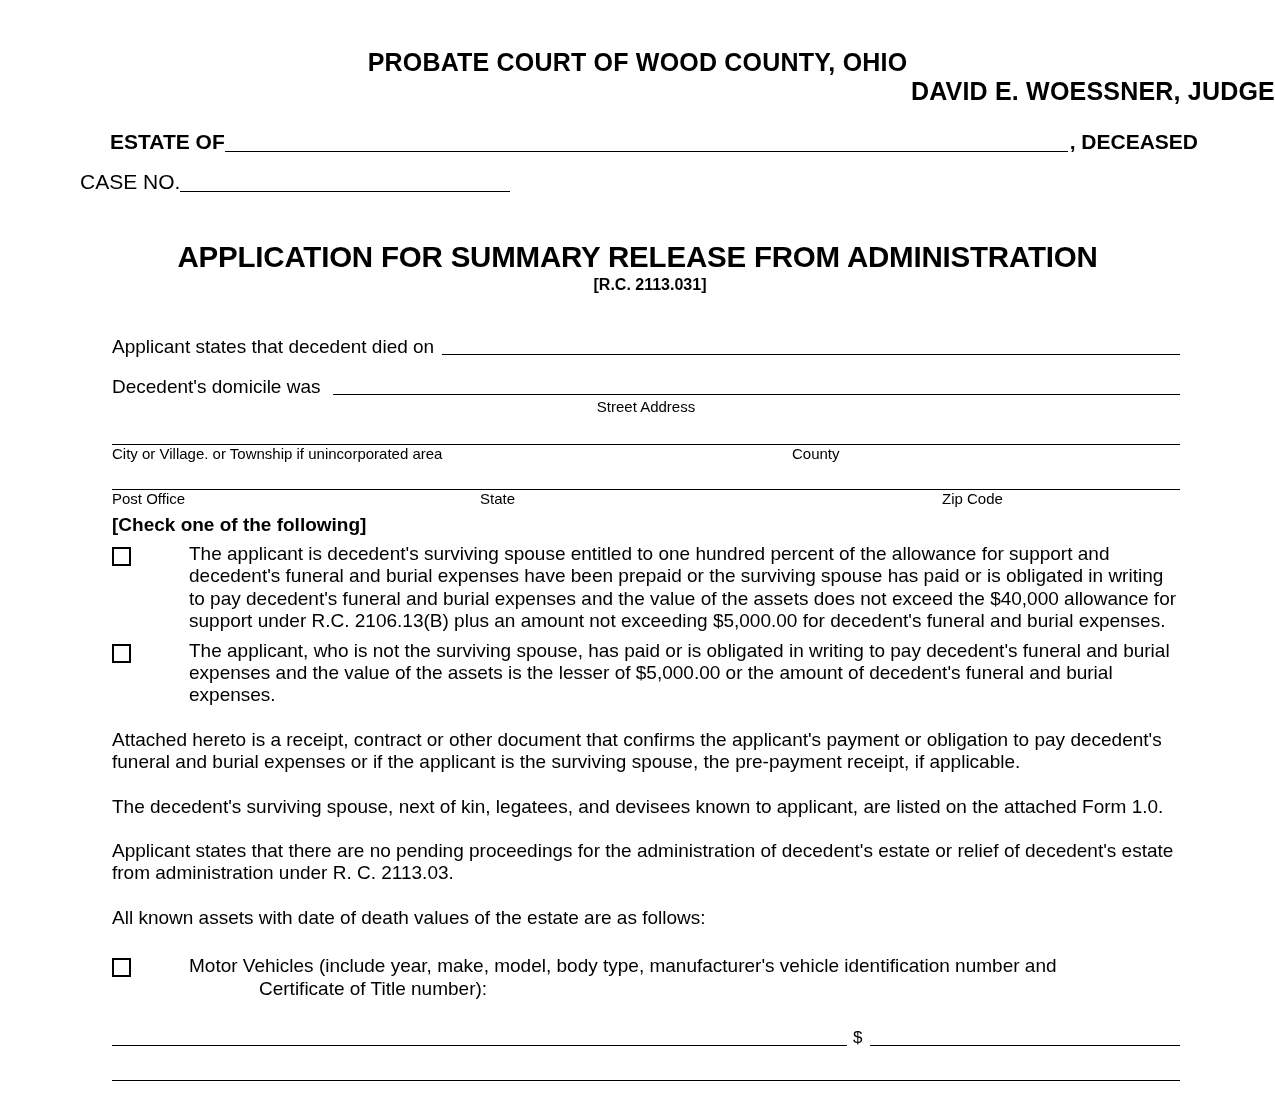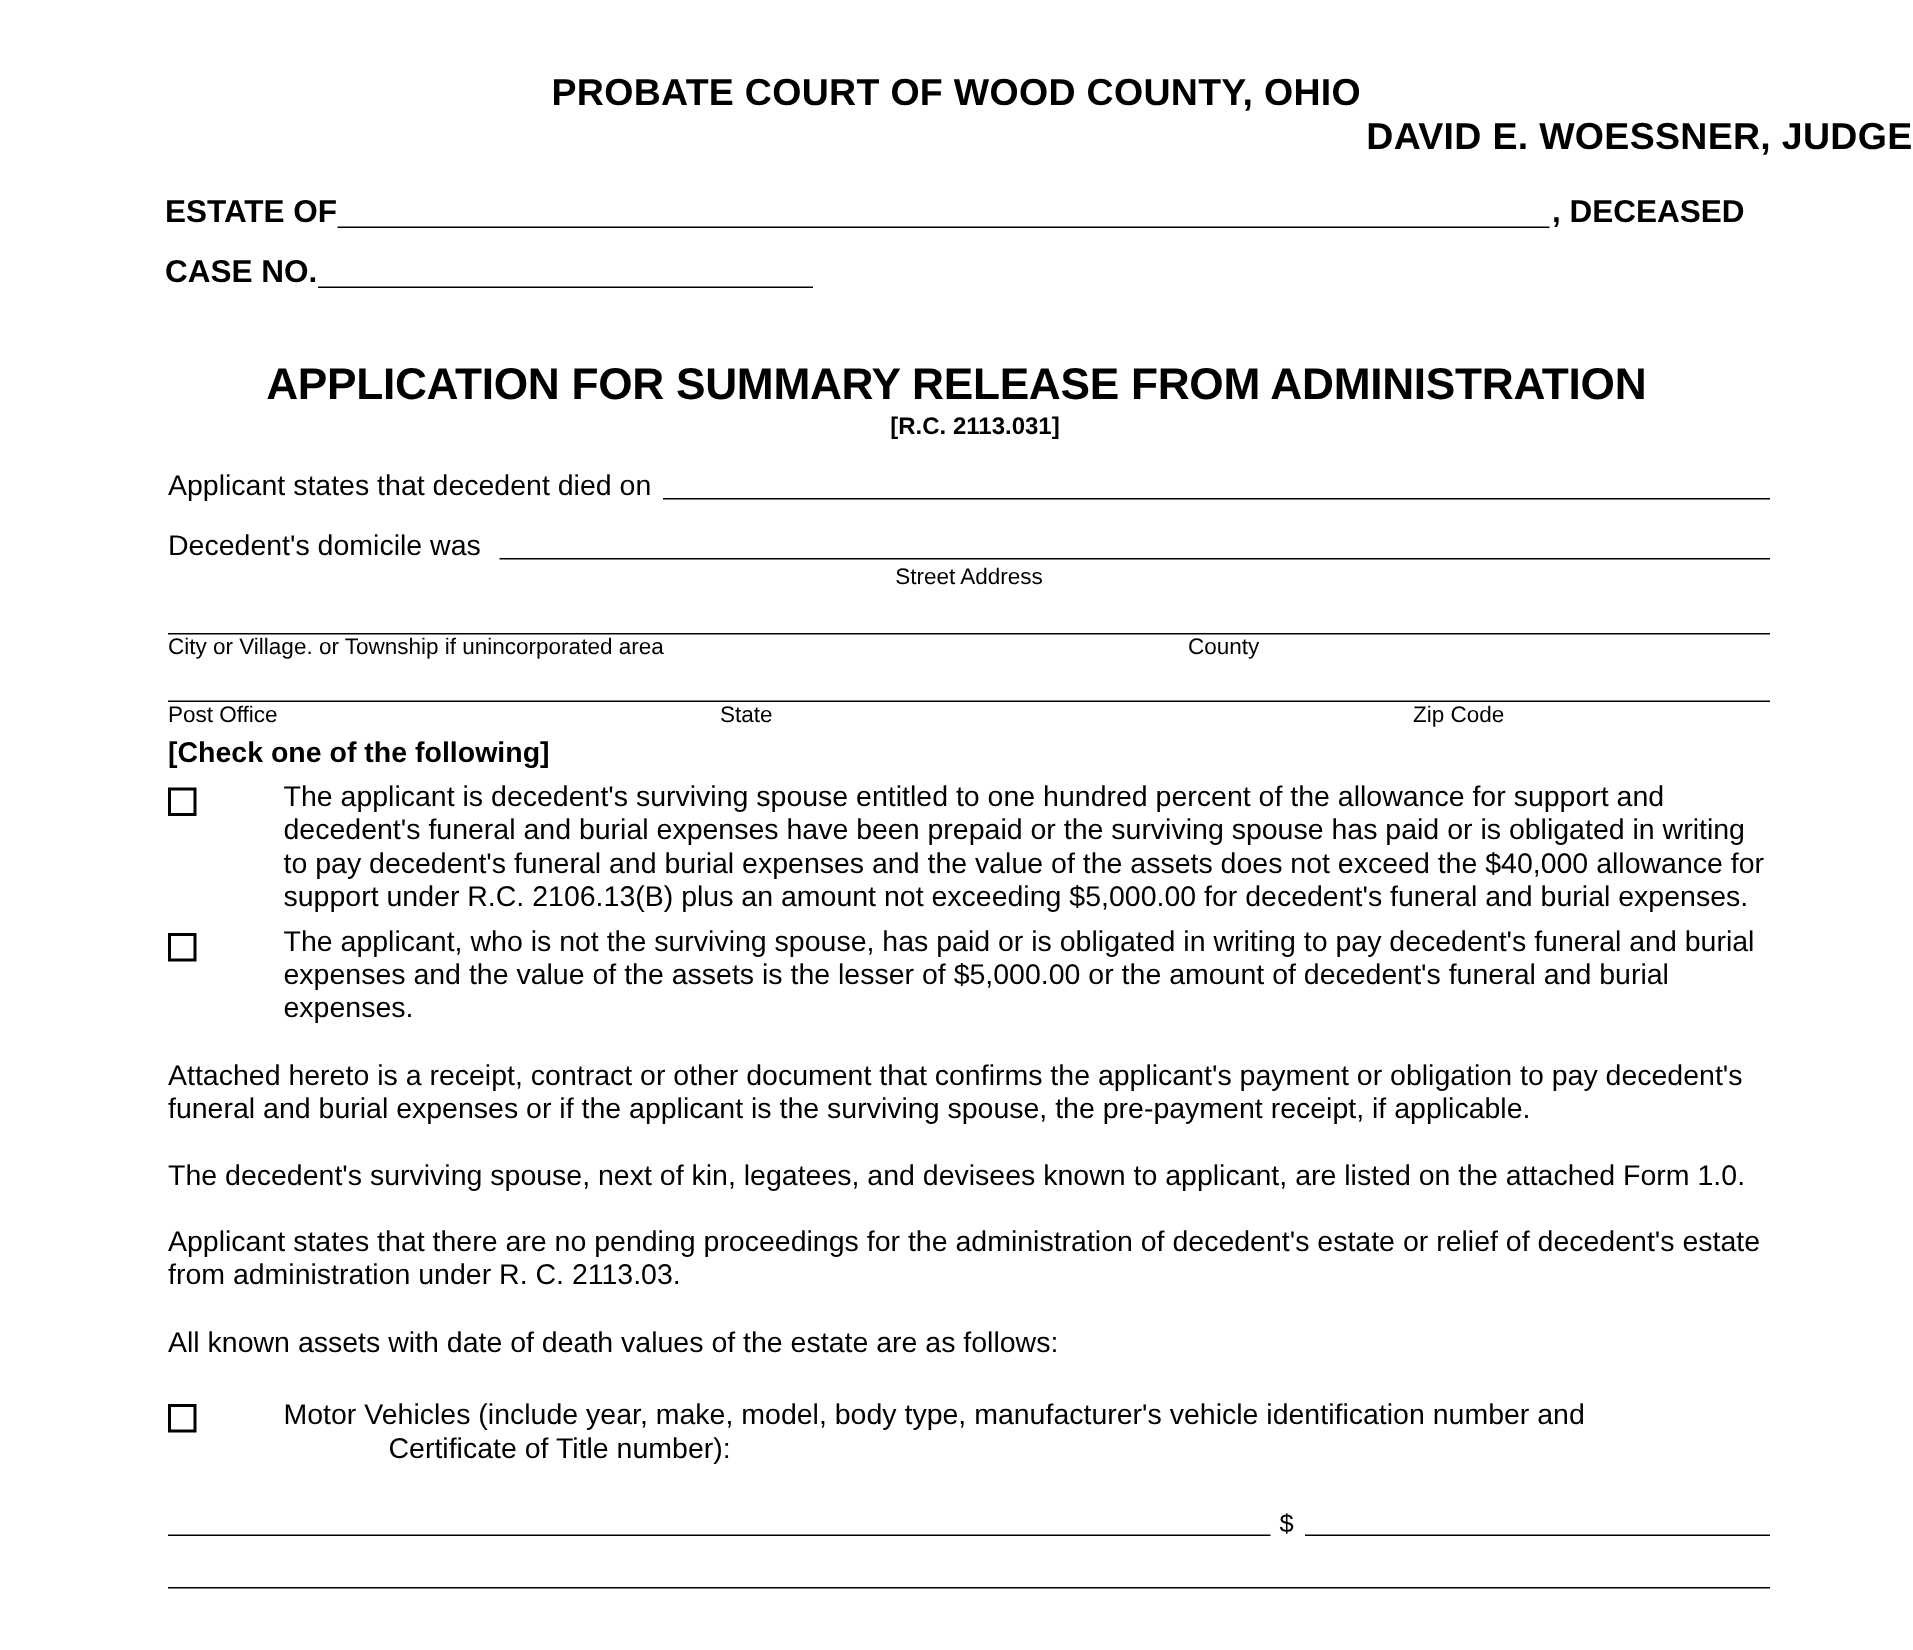--- a/index.html
+++ b/index.html
@@ -33,39 +33,39 @@
     margin-top: 48px;
   }
   .court-header .line2 { font-size: 25px; text-align: right; }
 
   
   .estate-row {
     display: flex;
     align-items: flex-end;
     margin-top: 24px;
     padding-left: 110px;
-    padding-right: 112px;
+    padding-right: 77px;
     font-weight: bold;
     font-size: 21px;
   }
   .estate-row .label { white-space: nowrap; }
   .estate-row .fill {
     flex: 1 1 auto;
     border-bottom: 1.6px solid #000;
     height: 21px;
     margin: 0 0 2px 0;
   }
   .estate-row .tail { white-space: nowrap; padding-left: 2px; }
 
   .case-row {
     display: flex;
     align-items: flex-end;
     margin-top: 16px;
-    padding-left: 110px;
-    font-weight: bold;
+    padding-left: 80px;
+    font-weight: normal;
     font-size: 21px;
   }
   .case-row .fill-short {
     width: 330px;
     border-bottom: 1.6px solid #000;
     height: 21px;
     margin-bottom: 2px;
   }
 
   
@@ -86,21 +86,21 @@
   }
 
   
   .body-wrap {
     padding: 0 95px 0 112px;
     font-size: 19px;
   }
   .died-row {
     display: flex;
     align-items: flex-end;
-    margin-top: 20px;
+    margin-top: 42px;
   }
   .died-row .txt { white-space: nowrap; }
   .died-row .fill {
     flex: 1 1 auto;
     border-bottom: 1.5px solid #000;
     height: 18px;
     margin-left: 8px;
     margin-bottom: 3px;
   }
 

